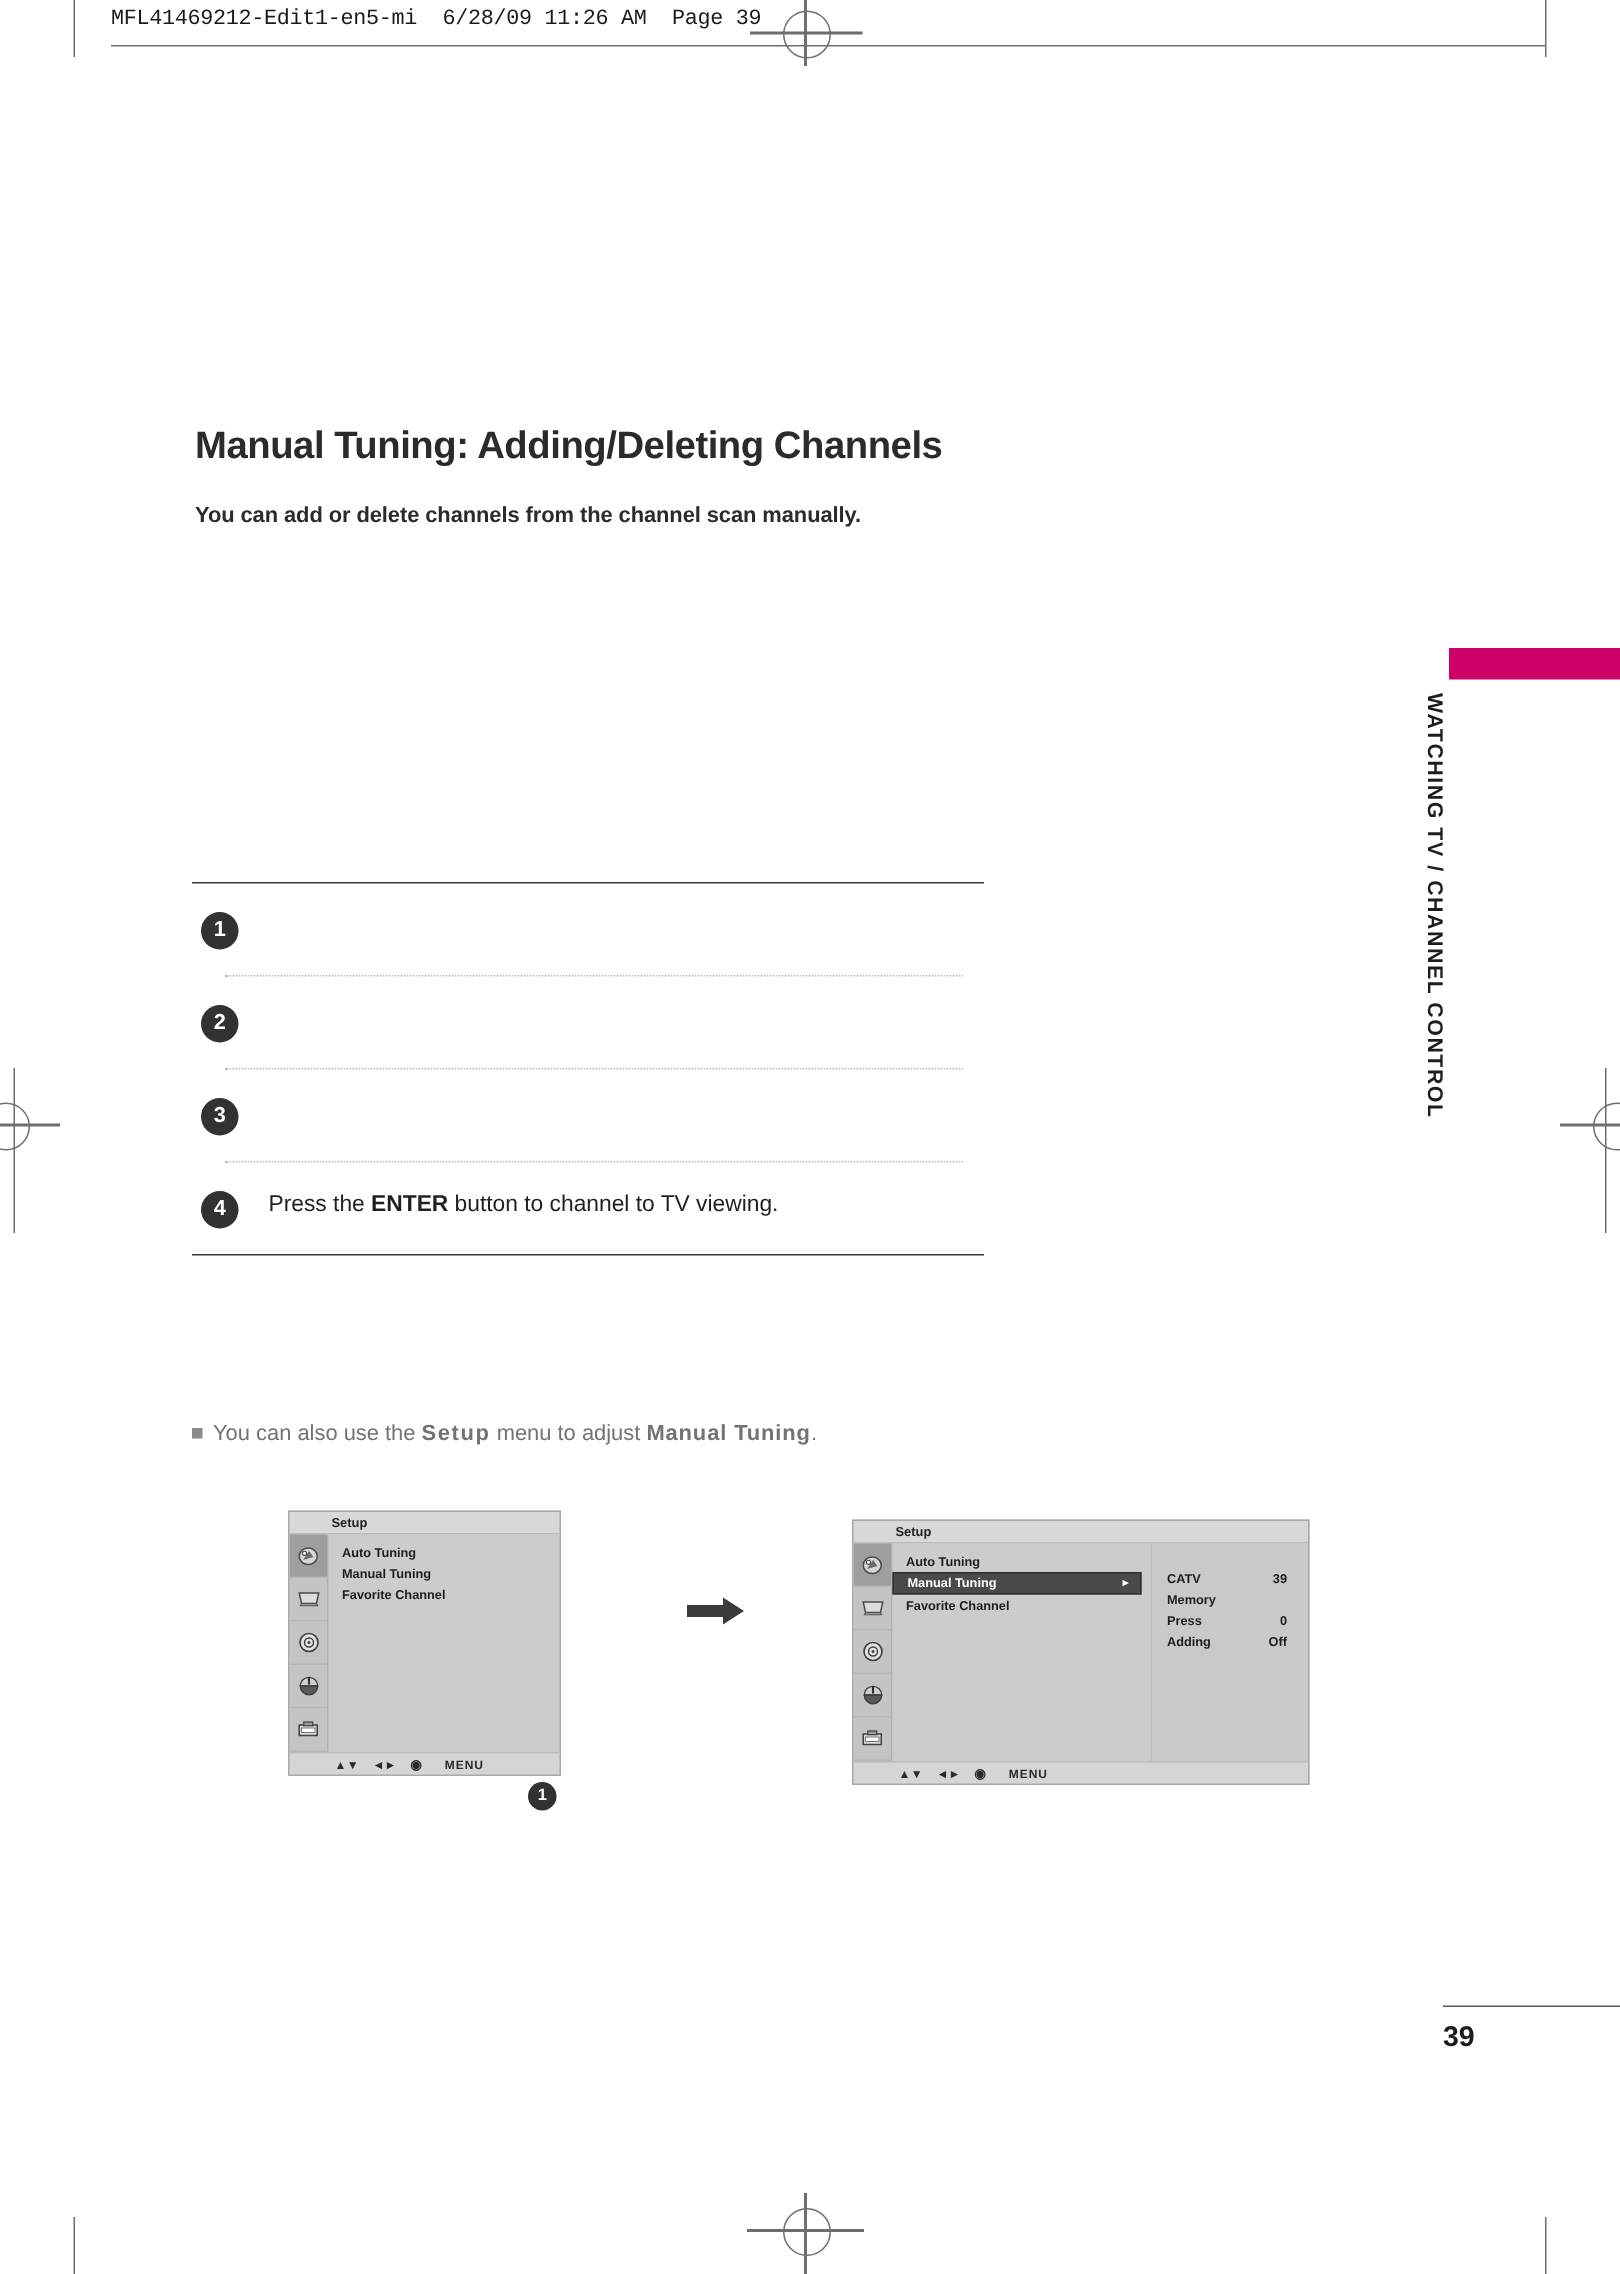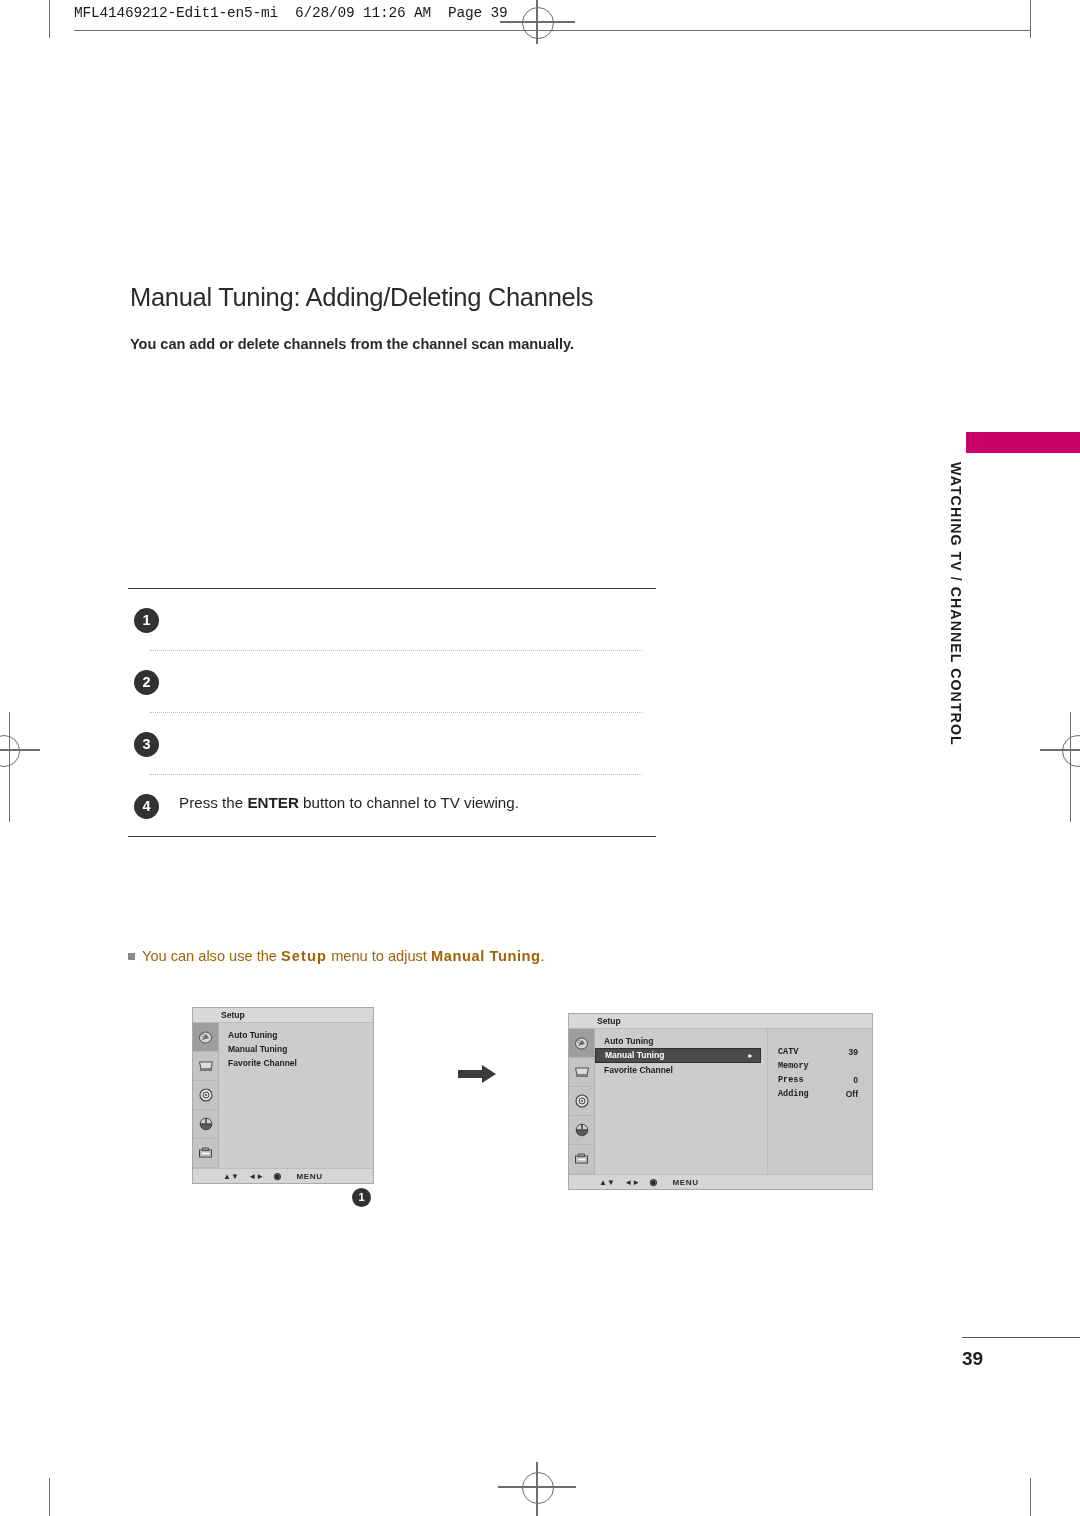--- a/index.html
+++ b/index.html
@@ -50,21 +50,21 @@
     letter-spacing: -0.2px;
     color: #1a1a1a;
     white-space: pre;
   }
 
   .page-title {
     position: absolute;
     left: 130px;
     top: 283px;
     font-size: 25.5px;
-    font-weight: normal;
+    font-weight: bold;
     letter-spacing: -0.3px;
     color: #2b2b2b;
     white-space: nowrap;
   }
 
   .page-subtitle {
     position: absolute;
     left: 130px;
     top: 336px;
     font-size: 14.6px;
@@ -119,21 +119,21 @@
   }
   .step-text b { font-weight: bold; }
   .arr { font-size: 12px; }
 
   
   .note {
     position: absolute;
     left: 128px;
     top: 948px;
     font-size: 14.6px;
-    color: #a16207;
+    color: #737373;
     white-space: nowrap;
   }
   .note .bullet {
     display: inline-block;
     width: 7px;
     height: 7px;
     background: #8a8a8a;
     margin-right: 7px;
     vertical-align: 1px;
   }
@@ -228,21 +228,21 @@
   }
   .right-row {
     display: flex;
     height: 14px;
     line-height: 14px;
     font-weight: bold;
     font-size: 8.5px;
     color: #1d1d1d;
     padding: 0 14px 0 10px;
   }
-  .right-row .lbl { flex: 1 1 auto; font-family: Liberation Mono, monospace; }
+  .right-row .lbl { flex: 1 1 auto; }
   .right-row .val { flex: 0 0 auto; min-width: 22px; text-align: right; }
 
   .osd-foot {
     height: 15px;
     line-height: 15px;
     background: #d5d5d5;
     border-top: 1px solid #bcbcbc;
     font-weight: bold;
     font-size: 8px;
     color: #2a2a2a;

